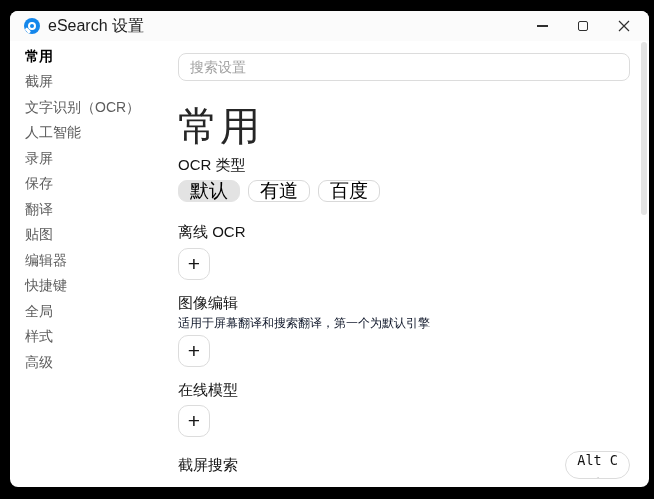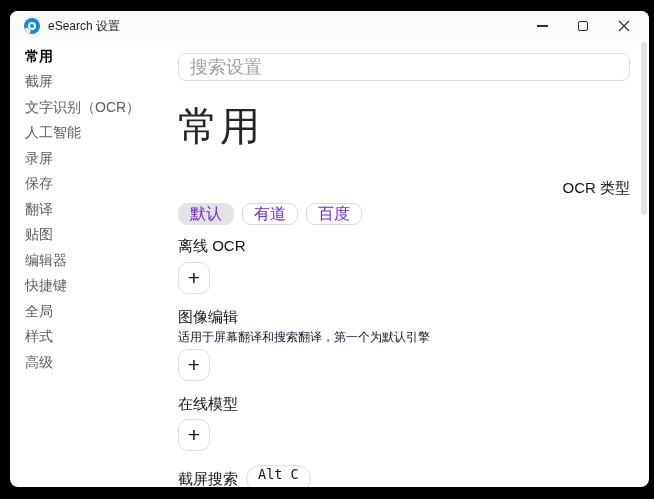--- a/index.html
+++ b/index.html
@@ -13,61 +13,61 @@
   
   .titlebar { height:30px; display:flex; align-items:center;
               padding:0 18px 0 14px; background:#fbfbfb; }
   .app-icon { width:16px; height:16px; border-radius:50%; background:#1487eb;
               position:relative; margin-right:8px; flex:0 0 auto; }
   .app-icon::after { content:""; position:absolute; left:4px; top:4px; right:4px; bottom:4px;
                      border:2.2px solid #fff; border-radius:50%; }
   .app-icon::before { content:""; position:absolute; left:0.5px; bottom:2.5px;
                       width:6px; height:2.6px; background:#fff; transform:rotate(45deg);
                       border-radius:1px; }
-  .win-title { font-size:12px; color:#1b1b1b; }
+  .win-title { font-size:16px; color:#1b1b1b; }
   .win-controls { margin-left:auto; display:flex; align-items:center; gap:27px; }
   .win-btn { width:14px; height:14px; display:flex; align-items:center; justify-content:center;
              cursor:pointer; }
   .glyph-min { width:11px; height:1.3px; background:#2f2f2f; }
   .glyph-max { width:10px; height:10px; border:1.2px solid #2f2f2f; border-radius:2px; }
 
   
   .content { display:flex; height:446px; }
   .sidebar { width:168px; padding:3px 0 0 15px; flex:0 0 auto; }
   .side-item { height:25.5px; display:flex; align-items:center; font-size:14px;
                color:#5d5d5d; cursor:pointer; white-space:nowrap; }
   .side-item.selected { color:#000; font-weight:700; }
 
   .main { flex:1; padding:12px 19px 0 0; }
 
   .search-input { width:100%; height:28px; border:1px solid #dcdcdc; border-radius:8px;
-                  padding:0 11px; font-size:18px; color:#333; outline:none; background:#fff;
+                  padding:0 11px; font-size:14px; color:#333; outline:none; background:#fff;
                   font-family:inherit; }
   .search-input::placeholder { color:#a2a2a2; }
 
   .page-title { font-size:40px; line-height:50px; font-weight:200; color:#262626;
                 letter-spacing:2px; margin-top:20px; }
 
   .sec-label { font-size:15px; line-height:18px; color:#141414; font-weight:500; }
-  .mt23 { margin-top:28px;text-align:right; } .mt19 { margin-top:12px; } .mt14 { margin-top:14px; }
+  .mt23 { margin-top:5px; } .mt19 { margin-top:21px; } .mt14 { margin-top:14px; }
   .sec-desc { font-size:12px; line-height:13px; color:#0f172a; margin-top:5px; }
 
   .pill-row { display:flex; gap:8px; margin-top:6px; }
-  .pill { height:22px; display:flex; align-items:center; padding:0 11px; font-size:16px;
-          color:#6d28d9; border-radius:9px; border:1px solid #d9d9d9; background:#fff;
+  .pill { height:22px; display:flex; align-items:center; padding:0 11px; font-size:19px;
+          color:#000000; border-radius:9px; border:1px solid #d9d9d9; background:#fff;
           cursor:pointer; }
   .pill.selected { background:#e3e3e3; border-color:#e3e3e3; }
 
   .plus-btn { width:32px; height:32px; border:1.5px solid #dcdcdc; border-radius:10px;
               background:#fff; display:flex; align-items:center; justify-content:center;
               font-size:21px; font-weight:300; color:#161616; cursor:pointer;
               line-height:1; padding-bottom:2px; }
   .mt7 { margin-top:7px; } .mt5 { margin-top:5px; } .mt6 { margin-top:6px; }
 
-  .shortcut-row { display:flex; align-items:center; justify-content:flex-start;
+  .shortcut-row { display:flex; align-items:center; justify-content:space-between;
                   margin-top:14px;gap:8px; }
   .shortcut-pill { display:flex; align-items:center; gap:9px; height:28px;
                    border:1px solid #dcdcdc; border-radius:14px; padding:0 11px;
                    background:#fff; cursor:pointer;flex-direction:column; }
   .shortcut-keys { font-family:"DejaVu Sans Mono","Liberation Mono",monospace;
                    font-size:13.5px; color:#111; }
 
   .scroll-thumb { position:absolute; right:2px; top:31px; width:6px; height:173px;
                   background:#e3e3e3; border-radius:3px; cursor:pointer; }
 </style>

